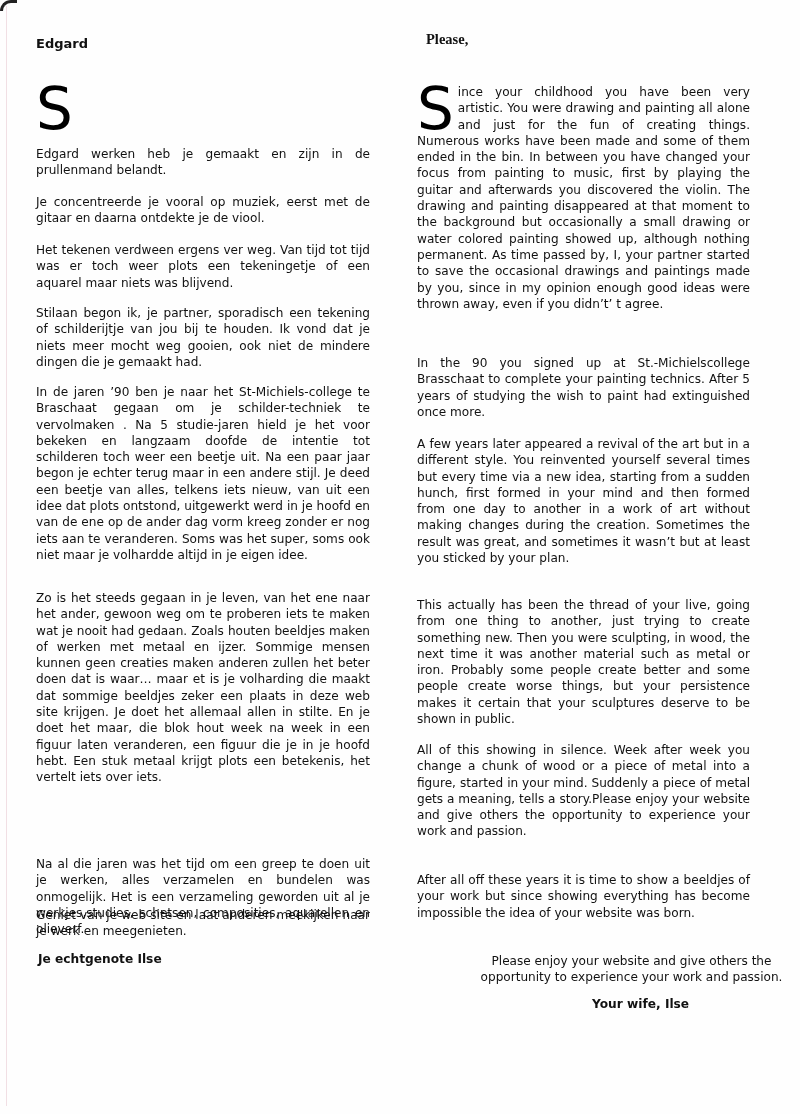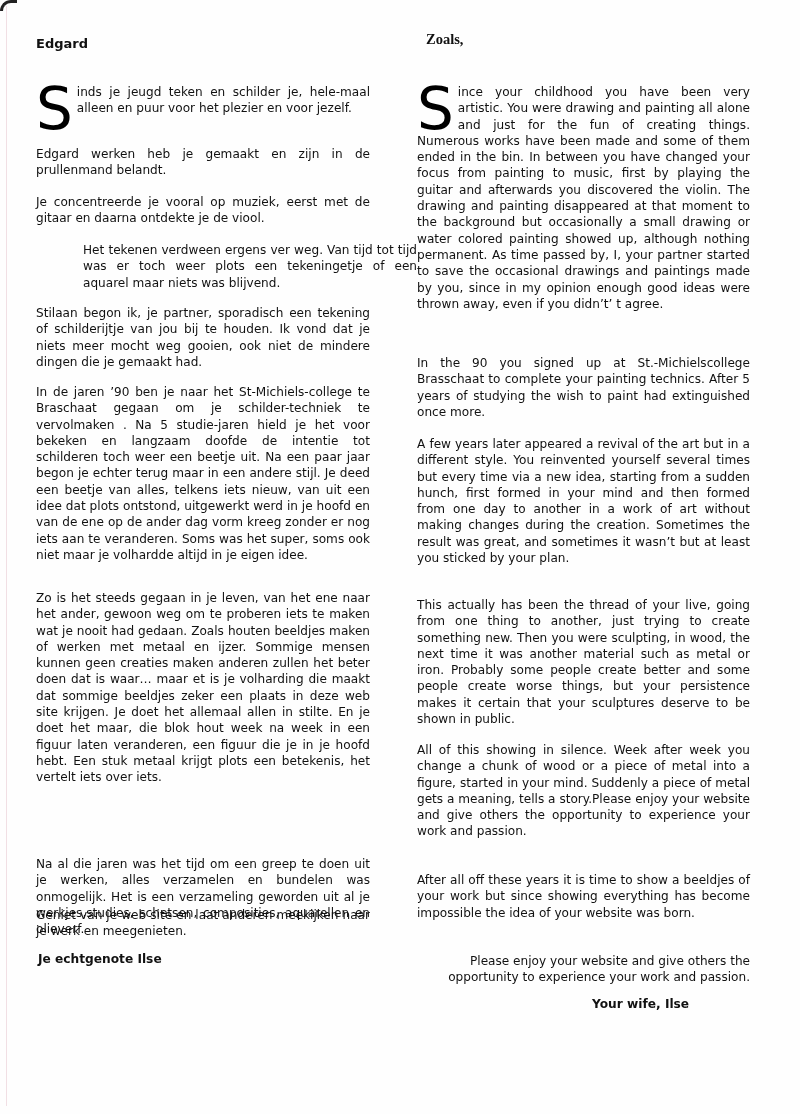--- a/index.html
+++ b/index.html
@@ -87,51 +87,52 @@
     }
     .signature-right {
       position: absolute;
       left: 580px; top: 985px;
       font-family: "DejaVu Sans", sans-serif;
       font-weight: bold;
       font-size: 12.2px;
       margin: 12px;
     }
     .last-para {
-      text-align: right;
+      text-align: center;
+      margin-left: 48px;
     }
   </style>
 </head>
 <body>
 
 <div class="page">
   <div class="corner-mark"></div>
   <div class="page-edge"></div>
 
   <section>
     <h2 class="heading-left">Edgard</h2>
 
     <p class="col col-left dropcap-para" style="top:84px;">
-      <span class="dropcap">S</span><span>inds je jeugd teken en schilder je, hele-maal alleen en puur voor het plezier en voor jezelf.</span>
+      <span class="dropcap">S</span>
     </p>
 
     <p class="col col-left para" style="top:146px;">Edgard werken heb je gemaakt en zijn in de prullenmand belandt.</p>
     <p class="col col-left para" style="top:194px;">Je concentreerde je vooral op muziek, eerst met de gitaar en daarna ontdekte je de viool.</p>
-    <p class="col col-left para" style="top:242px;margin-left:47px;">Het tekenen verdween ergens ver weg. Van tijd tot tijd was er toch weer plots een tekeningetje of een aquarel maar niets was blijvend.</p>
+    <p class="col col-left para" style="top:242px;">Het tekenen verdween ergens ver weg. Van tijd tot tijd was er toch weer plots een tekeningetje of een aquarel maar niets was blijvend.</p>
     <p class="col col-left para" style="top:305px;">Stilaan begon ik, je partner, sporadisch een tekening of schilderijtje van jou bij te houden. Ik vond dat je niets meer mocht weg gooien, ook niet de mindere dingen die je gemaakt had.</p>
     <p class="col col-left para" style="top:384px;">In de jaren ’90 ben je naar het St-Michiels-college te Braschaat gegaan om je schilder-techniek te vervolmaken . Na 5 studie-jaren hield je het voor bekeken en langzaam doofde de intentie tot schilderen toch weer een beetje uit. Na een paar jaar begon je echter terug maar in een andere stijl. Je deed een beetje van alles, telkens iets nieuw, van uit een idee dat plots ontstond, uitgewerkt werd in je hoofd en van de ene op de ander dag vorm kreeg zonder er nog iets aan te veranderen. Soms was het super, soms ook niet maar je volhardde altijd in je eigen idee.</p>
     <p class="col col-left para" style="top:590px;">Zo is het steeds gegaan in je leven, van het ene naar het ander, gewoon weg om te proberen iets te maken wat je nooit had gedaan. Zoals houten beeldjes maken of werken met metaal en ijzer. Sommige mensen kunnen geen creaties maken anderen zullen het beter doen dat is waar… maar et is je volharding die maakt dat sommige beeldjes zeker een plaats in deze web site krijgen. Je doet het allemaal allen in stilte. En je doet het maar, die blok hout week na week in een figuur laten veranderen, een figuur die je in je hoofd hebt. Een stuk metaal krijgt plots een betekenis, het vertelt iets over iets.</p>
     <p class="col col-left para" style="top:812px;margin-top:44px;">Na al die jaren was het tijd om een greep te doen uit je werken, alles verzamelen en bundelen was onmogelijk. Het is een verzameling geworden uit al je werkjes,studies, schetsen, composities, aquarellen en olieverf.</p>
     <p class="col col-left para" style="top:907px;">Geniet van je web site en laat anderen meekijken naar je werk en meegenieten.</p>
 
     <p class="signature-left">Je echtgenote Ilse</p>
   </section>
 
   <section>
-    <h2 class="heading-right">Zoals,</h2>
+    <h2 class="heading-right">Please,</h2>
 
     <p class="col col-right dropcap-para" style="top:84px;">
       <span class="dropcap">S</span><span>ince your childhood you have been very artistic. You were drawing and painting all alone and just for the fun of creating things.  Numerous works have been made and some of them ended in the bin. In between you have changed your focus from painting to music, first by playing the guitar and afterwards you discovered the violin. The drawing and painting disappeared at that moment to the background but occasionally a small drawing or water colored painting showed up, although nothing permanent. As time passed by, I, your partner started to save the occasional drawings and paintings made by you, since in my opinion enough good ideas were thrown away, even if you didn’t’ t agree.</span>
     </p>
 
     <p class="col col-right para" style="top:355px;">In the 90 you signed up at St.-Michielscollege Brasschaat to complete your painting technics. After 5 years of studying the wish to paint had extinguished once more.</p>
     <p class="col col-right para" style="top:436px;">A few years later appeared a revival of the art but in a different style. You reinvented yourself several times but every time via a new idea, starting from a sudden hunch, first formed in your mind and then formed from one day to another in a work of art without making changes during the creation. Sometimes the result was great, and sometimes it wasn’t but at least you sticked by your plan.</p>
     <p class="col col-right para" style="top:597px;">This actually has been the thread of your live, going from one thing to another, just trying to create something new. Then you were sculpting, in wood, the next time it was another material such as metal or iron.  Probably some people create better and some people create worse things, but your persistence makes it certain that your sculptures deserve to be shown in public.</p>
     <p class="col col-right para" style="top:742px;">All of this showing in silence. Week after week you change a chunk of wood or a piece of metal into a figure, started in your mind. Suddenly a piece of metal gets a meaning, tells a story.Please enjoy your website and give others the opportunity to experience your work and passion.</p>
     <p class="col col-right para" style="top:872px;">After all off these years it is time to show a beeldjes of your work but since showing everything has become impossible the idea of your website was born.</p>

